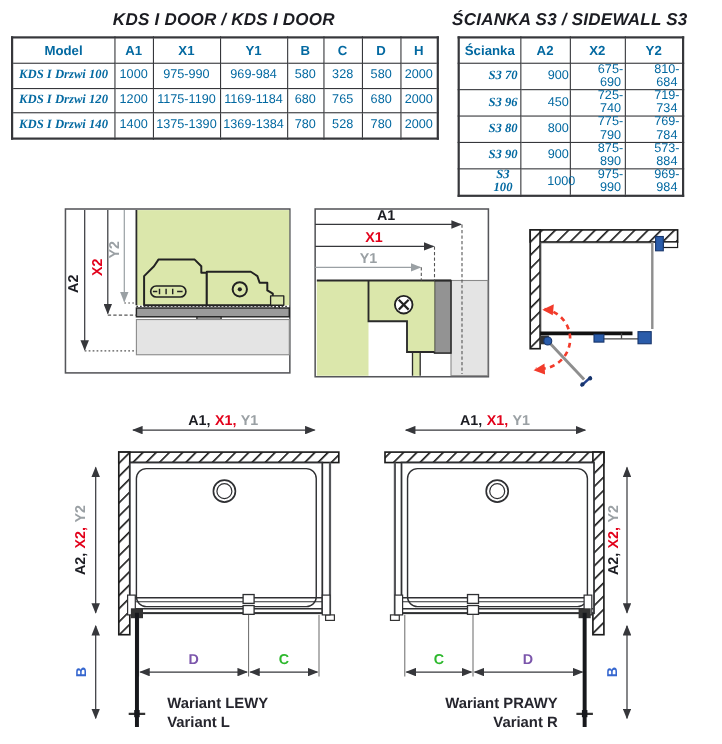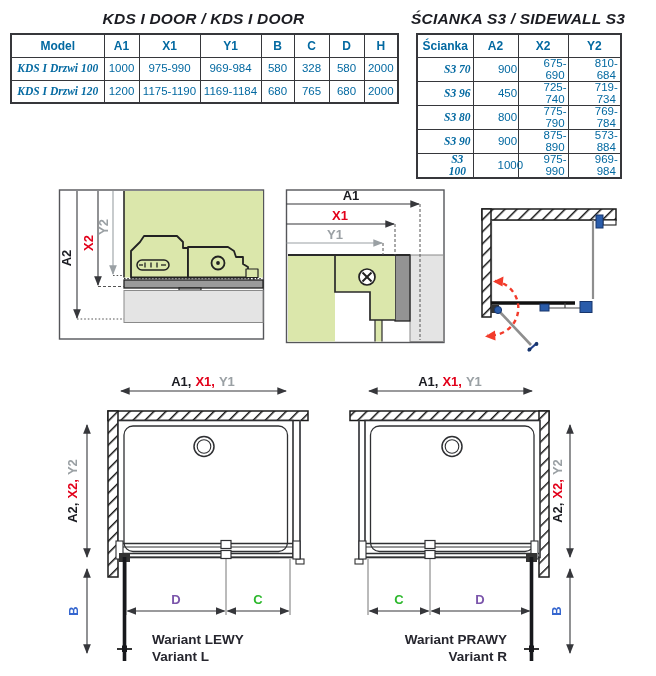--- a/index.html
+++ b/index.html
@@ -84,20 +84,30 @@
       <tr>
         <td class="model-cell">KDS I Drzwi 120</td>
         <td>1200</td>
         <td>1175-1190</td>
         <td>1169-1184</td>
         <td>680</td>
         <td>765</td>
         <td>680</td>
         <td>2000</td>
       </tr>
+      <tr>
+        <td class="model-cell">KDS I Drzwi 140</td>
+        <td>1400</td>
+        <td>1375-1390</td>
+        <td>1369-1384</td>
+        <td>780</td>
+        <td>528</td>
+        <td>780</td>
+        <td>2000</td>
+      </tr>
     </tbody>
   </table>
 
   <table class="spec-table t2" style="left:416px;top:33px;width:204px;">
     <colgroup>
         <col style="width:56px">
         <col style="width:45px">
         <col style="width:50px">
         <col style="width:53px">
       </colgroup>

